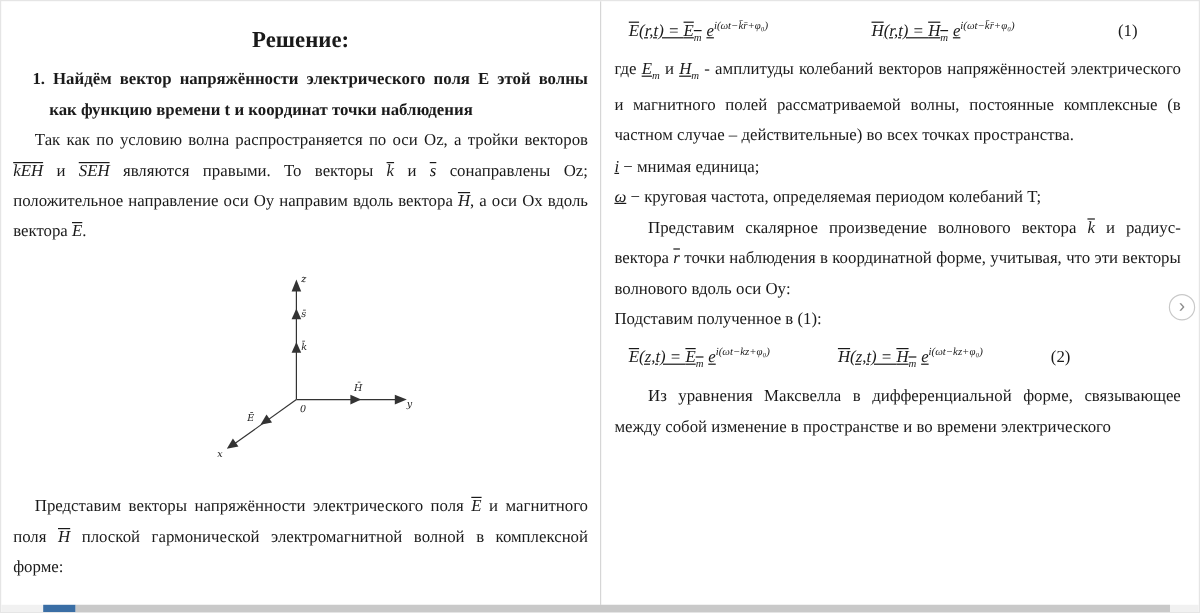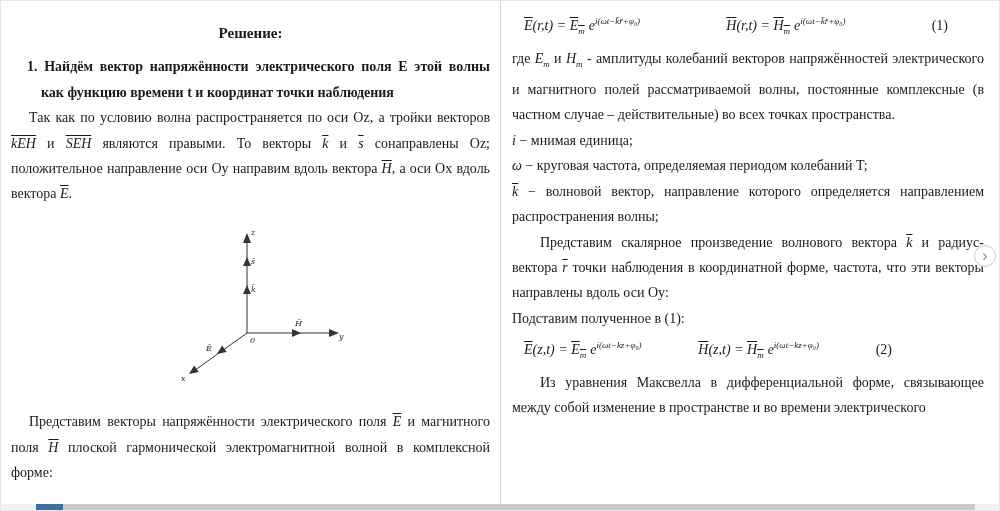--- a/index.html
+++ b/index.html
@@ -6,27 +6,27 @@
   .screen{
     position:relative;width:1000px;height:511px;background:#ffffff;
     border:1px solid #e5e5e5;box-sizing:border-box;overflow:hidden;
     font-family:"Liberation Serif","DejaVu Serif",serif;color:#1a1a1a;
   }
   .page{position:absolute;top:0;height:500px;font-size:14px;line-height:25.4px;}
   .page-left{left:0;width:497px;padding:20px 8px 0 10px;box-sizing:border-box;}
   .page-right{left:503px;width:492px;padding:6px 12px 0 8px;box-sizing:border-box;}
   .divider{position:absolute;left:499px;top:0;width:1px;height:505px;background:#d6d6d6;}
 
-  .title{margin:0;text-align:center;font-size:15px;font-weight:bold;}
+  .title{margin:0;text-align:center;font-size:19px;font-weight:bold;}
   .heading{margin:8px 0 0 0;font-weight:bold;padding-left:30px;text-indent:-14px;text-align:justify;}
   .body{margin:0;text-align:justify;}
   .indent{text-indent:18px;}
   .indent28{text-indent:28px;}
 
-  .m{font-style:italic;}
+  .m{font-style:italic;text-decoration:underline;}
   .ol{text-decoration:overline;}
   sub{font-size:9px;font-style:italic;}
   sup{font-size:9px;font-style:italic;}
   .ebase{margin-left:4px;}
 
   .figure{width:200px;margin:14px auto 10px auto;}
   .figure svg text{font-size:8px;font-style:italic;fill:#222;font-family:"DejaVu Serif",serif;}
   .ax{stroke:#333;stroke-width:1;}
 
   .formula-row{display:flex;justify-content:space-between;align-items:baseline;
@@ -95,23 +95,22 @@
     <div class="formula-row">
       <span><span class="m ol">E</span><span class="m">(r,t) = </span><span class="m ol"><span class="m">E</span><sub>m</sub></span><span class="m ebase">e</span><sup>i(ωt−k̄r̄+φ₀)</sup></span>
       <span><span class="m ol">H</span><span class="m">(r,t) = </span><span class="m ol"><span class="m">H</span><sub>m</sub></span><span class="m ebase">e</span><sup>i(ωt−k̄r̄+φ₀)</sup></span>
       <span class="ftag">(1)</span>
     </div>
 
     <p class="body"><span class="t">где </span><span class="m">E</span><sub>m</sub><span class="t"> и </span><span class="m">H</span><sub>m</sub><span class="t"> - амплитуды колебаний векторов напряжённостей электрического и магнитного полей рассматриваемой волны, постоянные комплексные (в частном случае – действительные) во всех точках пространства.</span></p>
 
     <p class="body"><span class="m">i</span><span class="t"> −  мнимая единица;</span></p>
     <p class="body"><span class="m">ω</span><span class="t"> − круговая частота, определяемая периодом колебаний T;</span></p>
-    <p class="body"><span class="m ol">k</span><span class="t"> − волновой вектор, направление которого определяется направлением распространения волны;</span></p>
 
-    <p class="body indent28"><span class="t">Представим скалярное произведение волнового вектора </span><span class="m ol">k</span><span class="t"> и радиус-вектора </span><span class="m ol">r</span><span class="t"> точки наблюдения в координатной форме, частота, что эти векторы направлены вдоль оси Oy:</span></p>
+    <p class="body indent28"><span class="t">Представим скалярное произведение волнового вектора </span><span class="m ol">k</span><span class="t"> и радиус-вектора </span><span class="m ol">r</span><span class="t"> точки наблюдения в координатной форме, учитывая, что эти векторы волнового вдоль оси Oy:</span></p>
 
 
     <p class="body">Подставим полученное в (1):</p>
 
     <div class="formula-row tag-inset">
       <span><span class="m ol">E</span><span class="m">(z,t) = </span><span class="m ol"><span class="m">E</span><sub>m</sub></span><span class="m ebase">e</span><sup>i(ωt−kz+φ₀)</sup></span>
       <span><span class="m ol">H</span><span class="m">(z,t) = </span><span class="m ol"><span class="m">H</span><sub>m</sub></span><span class="m ebase">e</span><sup>i(ωt−kz+φ₀)</sup></span>
       <span class="ftag">(2)</span>
     </div>
 

